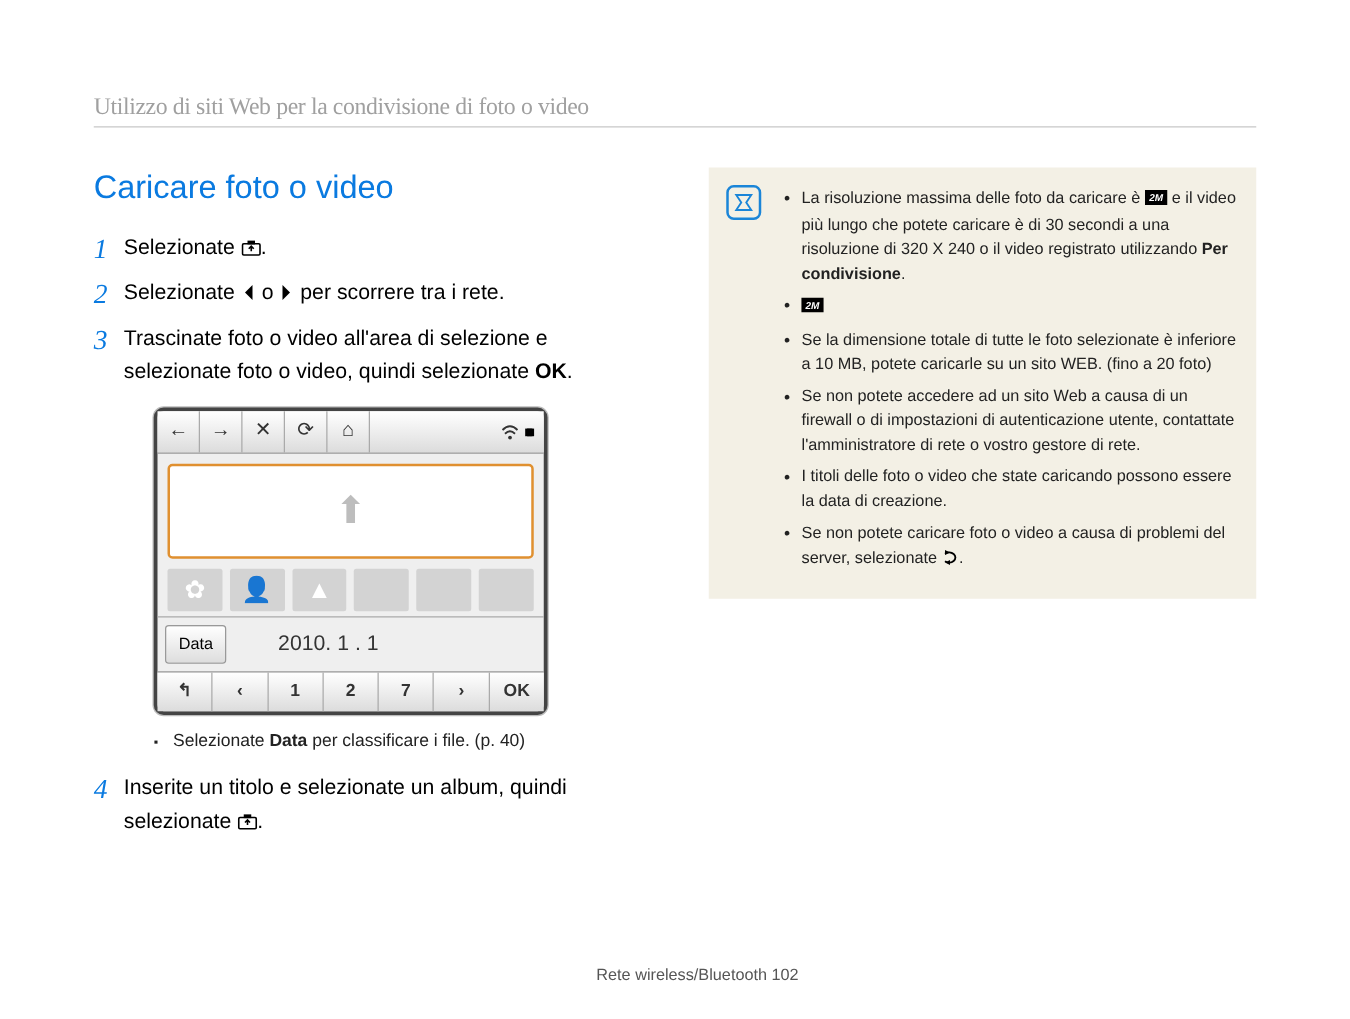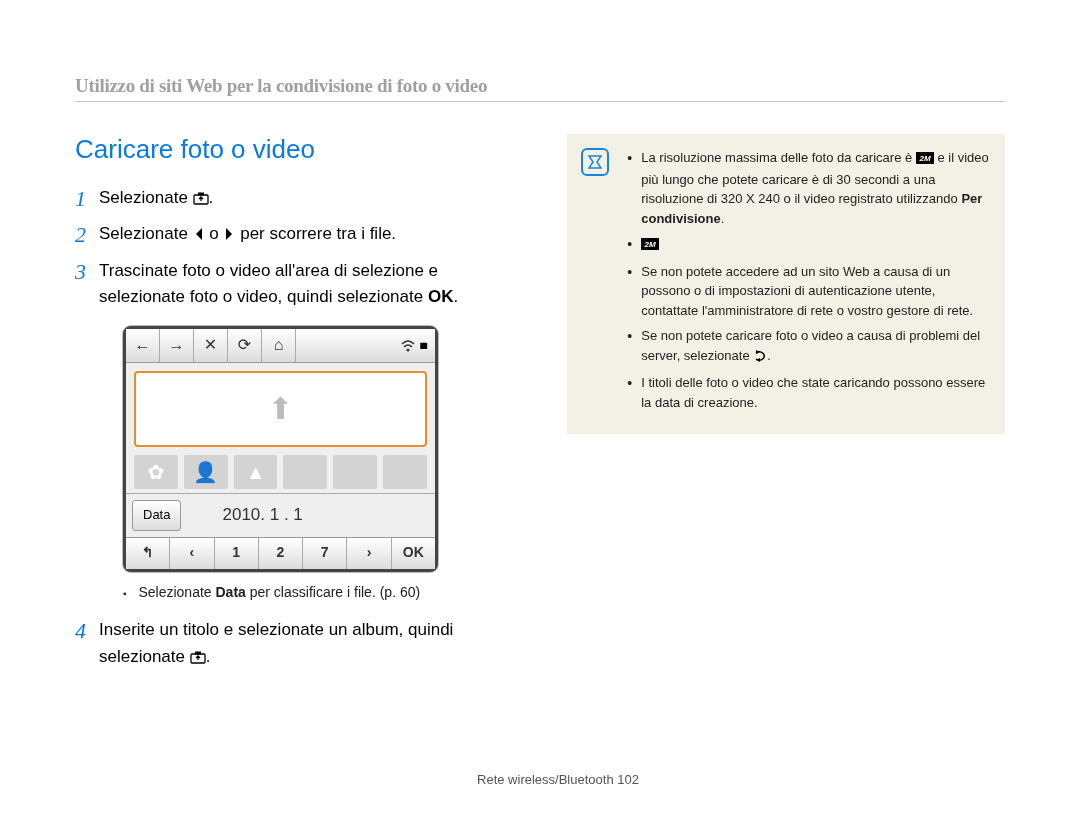--- a/index.html
+++ b/index.html
@@ -8,21 +8,21 @@
     height: 815px;
     background: #ffffff;
     font-family: Arial, Helvetica, sans-serif;
     color: #000;
     position: relative;
     padding: 75px 75px 0 75px;
   }
   .breadcrumb {
     font-family: "Times New Roman", serif;
     font-size: 19px;
-    font-weight: 700;
+    font-weight: 400;
     color: #a0a0a0;
     border-bottom: 1px solid #c8c8c8;
     padding-bottom: 4px;
     margin-bottom: 32px;
     letter-spacing: -0.3px;
   }
   .columns {
     display: flex;
     gap: 62px;
   }
@@ -238,21 +238,21 @@
               <rect x="1" y="4" width="14" height="9" rx="1" fill="none" stroke="#000" stroke-width="1.3"></rect>
               <path d="M8 10 V6 M6 8 L8 6 L10 8" fill="none" stroke="#000" stroke-width="1.3"></path>
               <rect x="5" y="1.5" width="6" height="3" fill="#000"></rect>
             </svg></span><span>.</span>
       </li>
       <li>
         <span>Selezionate </span><span class="inline-icon"><svg width="12" height="14" viewBox="0 0 12 14">
               <path d="M9 1 L3 7 L9 13 Z" fill="#000"></path>
             </svg></span><span> o </span><span class="inline-icon"><svg width="12" height="14" viewBox="0 0 12 14">
               <path d="M3 1 L9 7 L3 13 Z" fill="#000"></path>
-            </svg></span><span> per scorrere tra i file.</span>
+            </svg></span><span> per scorrere tra i rete.</span>
       </li>
       <li>
         <span>Trascinate foto o video all'area di selezione e selezionate foto o video, quindi selezionate </span><span class="bold">OK</span><span>.</span>
 
         <div class="device-frame">
           <div class="topbar">
             <div class="tbtn">←</div>
             <div class="tbtn">→</div>
             <div class="tbtn">✕</div>
             <div class="tbtn">⟳</div>
@@ -287,21 +287,21 @@
             <div class="bbtn">‹</div>
             <div class="bbtn">1</div>
             <div class="bbtn">2</div>
             <div class="bbtn">7</div>
             <div class="bbtn">›</div>
             <div class="bbtn">OK</div>
           </div>
         </div>
 
         <div class="sub-bullet">
-          <span>Selezionate </span><span class="bold">Data</span><span> per classificare i file. (p. 60)</span>
+          <span>Selezionate </span><span class="bold">Data</span><span> per classificare i file. (p. 40)</span>
         </div>
       </li>
       <li>
         <span>Inserite un titolo e selezionate un album, quindi selezionate </span><span class="inline-icon"><svg width="16" height="14" viewBox="0 0 16 14">
               <rect x="1" y="4" width="14" height="9" rx="1" fill="none" stroke="#000" stroke-width="1.3"></rect>
               <path d="M8 10 V6 M6 8 L8 6 L10 8" fill="none" stroke="#000" stroke-width="1.3"></path>
               <rect x="5" y="1.5" width="6" height="3" fill="#000"></rect>
             </svg></span><span>.</span>
       </li>
     </ol>
@@ -320,29 +320,30 @@
                 <rect x="0" y="0" width="18" height="12" fill="#000"></rect>
                 <text x="9" y="9" text-anchor="middle" fill="#fff" font-size="8" font-weight="bold">2M</text>
               </svg></span><span> e il video più lungo che potete caricare è di 30 secondi a una risoluzione di 320 X 240 o il video registrato utilizzando </span><span class="bold">Per condivisione</span><span>.</span>
         </li>
         <li>
           <span class="tiny-icon"><svg width="18" height="12" viewBox="0 0 18 12">
                 <rect x="0" y="0" width="18" height="12" fill="#000"></rect>
                 <text x="9" y="9" text-anchor="middle" fill="#fff" font-size="8" font-weight="bold">2M</text>
               </svg></span>
         </li>
-        <li>Se non potete accedere ad un sito Web a causa di un possono o di impostazioni di autenticazione utente, contattate l'amministratore di rete o vostro gestore di rete.</li>
+        <li>Se la dimensione totale di tutte le foto selezionate è inferiore a 10 MB, potete caricarle su un sito WEB. (fino a 20 foto)</li>
+        <li>Se non potete accedere ad un sito Web a causa di un firewall o di impostazioni di autenticazione utente, contattate l'amministratore di rete o vostro gestore di rete.</li>
+        <li>I titoli delle foto o video che state caricando possono essere la data di creazione.</li>
         <li>
           <span>Se non potete caricare foto o video a causa di problemi del server, selezionate </span><span class="tiny-icon"><svg width="14" height="12" viewBox="0 0 14 12">
                 <path d="M3 3 A5 4 0 1 1 3 9" fill="none" stroke="#000" stroke-width="1.5"></path>
                 <path d="M3 0 L3 4 L7 2 Z" fill="#000"></path>
                 <path d="M3 12 L3 8 L-1 10 Z" fill="#000" transform="translate(4,0)"></path>
               </svg></span><span>.</span>
         </li>
-        <li>I titoli delle foto o video che state caricando possono essere la data di creazione.</li>
       </ul>
     </div>
   </div>
 </div>
 
 <div class="footer">
   <span>Rete wireless/Bluetooth  </span><span>102</span>
 </div>
 
 </body></html>

